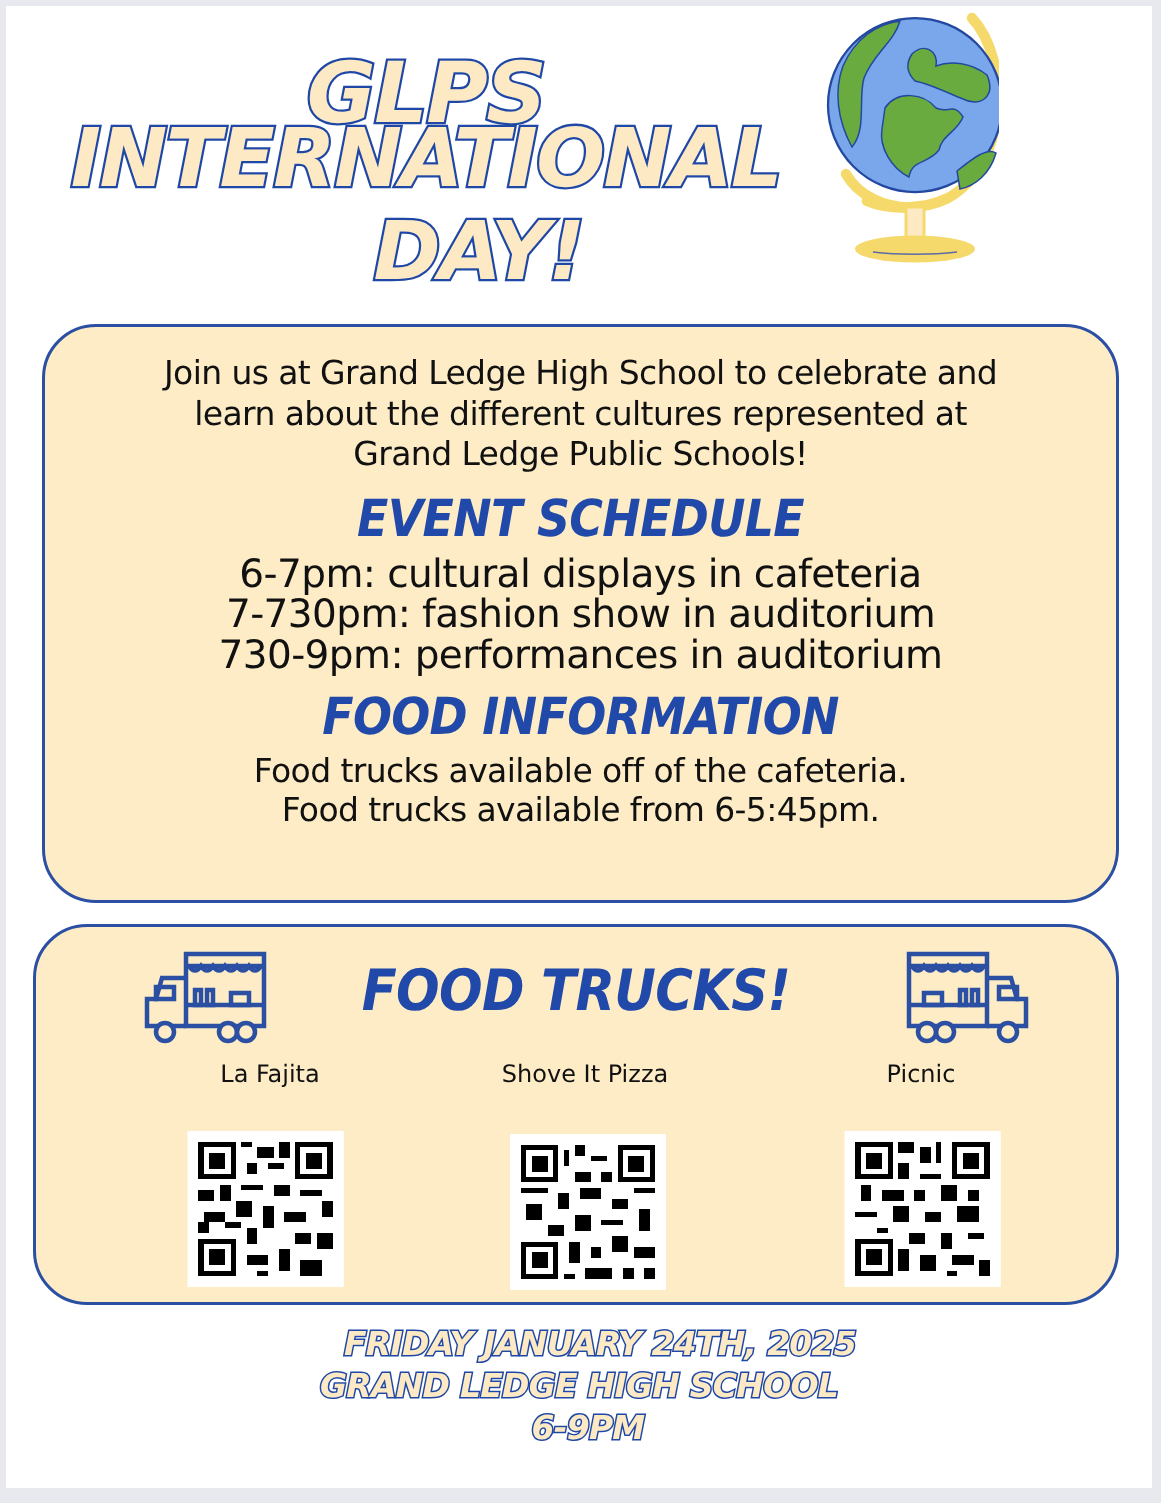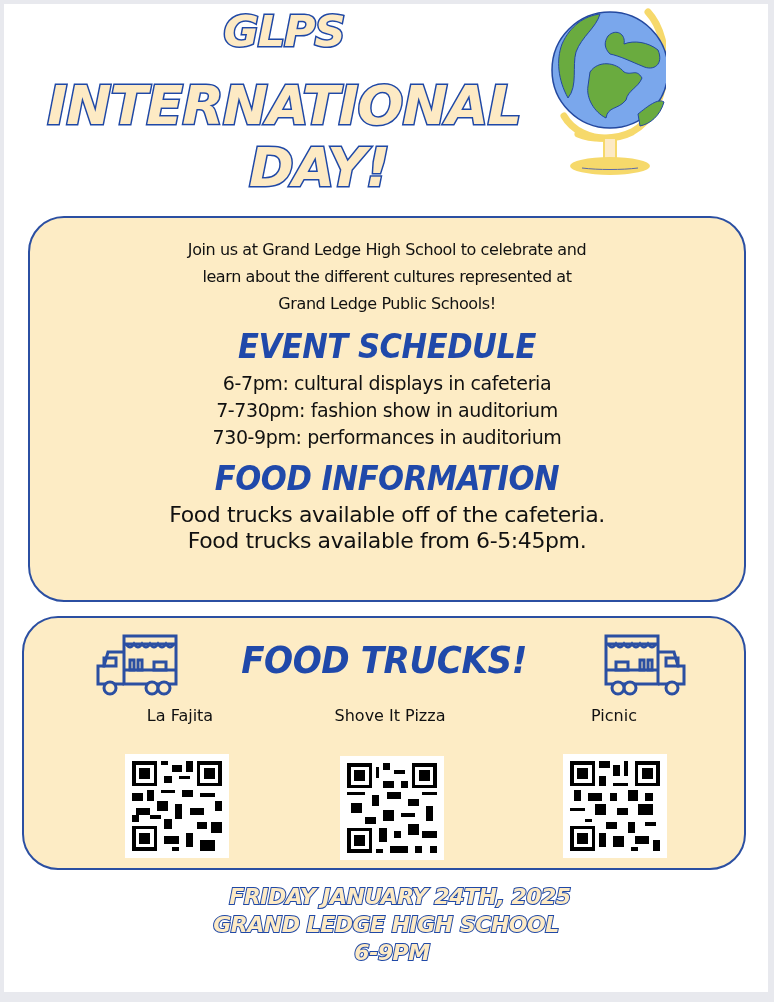--- a/index.html
+++ b/index.html
@@ -12,45 +12,45 @@
     position: absolute; left: 4px; top: 4px; width: 764px; height: 988px;
     background: #ffffff;
   }
   .title-line {
     position: absolute; left: 0; width: 560px; text-align: center;
     font-family: "DejaVu Sans", sans-serif; font-weight: bold; font-style: italic;
     color: #fdeac4; letter-spacing: -1px;
     -webkit-text-stroke: 3px #1f48a6; paint-order: stroke fill;
     text-shadow: 0 0 0 #1f48a6;
   }
-  .t1 { top: 2px; font-size: 43px; left: 0; }
+  .t1 { top: 26px; font-size: 56px; left: 0; }
   .t2 { top: 70px; font-size: 54px; left: 0; }
   .t3 { top: 132px; font-size: 54px; left: 0; padding-left: 35px; }
   .globe { position: absolute; left: 542px; top: 2px; width: 120px; height: 172px; }
 
   .box {
     position: absolute; background: #fdecc5; border: 2.5px solid #2b4fa2;
     border-radius: 36px; box-sizing: border-box;
   }
   .box1 { left: 24px; top: 212px; width: 718px; height: 386px; }
   .box2 { left: 18px; top: 612px; width: 724px; height: 254px; }
 
   .body-text {
     position: absolute; left: 0; right: 0; text-align: center; color: #111;
-    font-family: "DejaVu Sans", sans-serif; font-size: 16px; line-height: 27px;
+    font-family: "DejaVu Sans", sans-serif; font-size: 22px; line-height: 27px;
     letter-spacing: -0.4px;
   }
   .heading {
     position: absolute; left: 0; right: 0; text-align: center; color: #2049aa;
     font-family: "DejaVu Sans", sans-serif; font-weight: bold; font-style: italic;
     font-size: 34px; letter-spacing: -0.5px; transform: scaleX(0.9);
   }
   .intro { top: 18px; }
   .h-sched { top: 108px; }
-  .sched { top: 152px; font-size: 19px; line-height: 27px; }
+  .sched { top: 152px; font-size: 26px; line-height: 27px; }
   .h-food { top: 240px; }
   .food { top: 284px; font-size: 22px; line-height: 26px; }
 
   .h-trucks { top: 20px; font-size: 38px; }
   .truck-icon { position: absolute; width: 84px; height: 62px; top: 16px; }
   .truck-left { left: 72px; }
   .truck-right { left: 578px; transform: scaleX(-1); }
   .vendor-name {
     position: absolute; top: 88px; font-size: 16px; color: #111; text-align: center;
     font-family: "DejaVu Sans", sans-serif; width: 200px;

